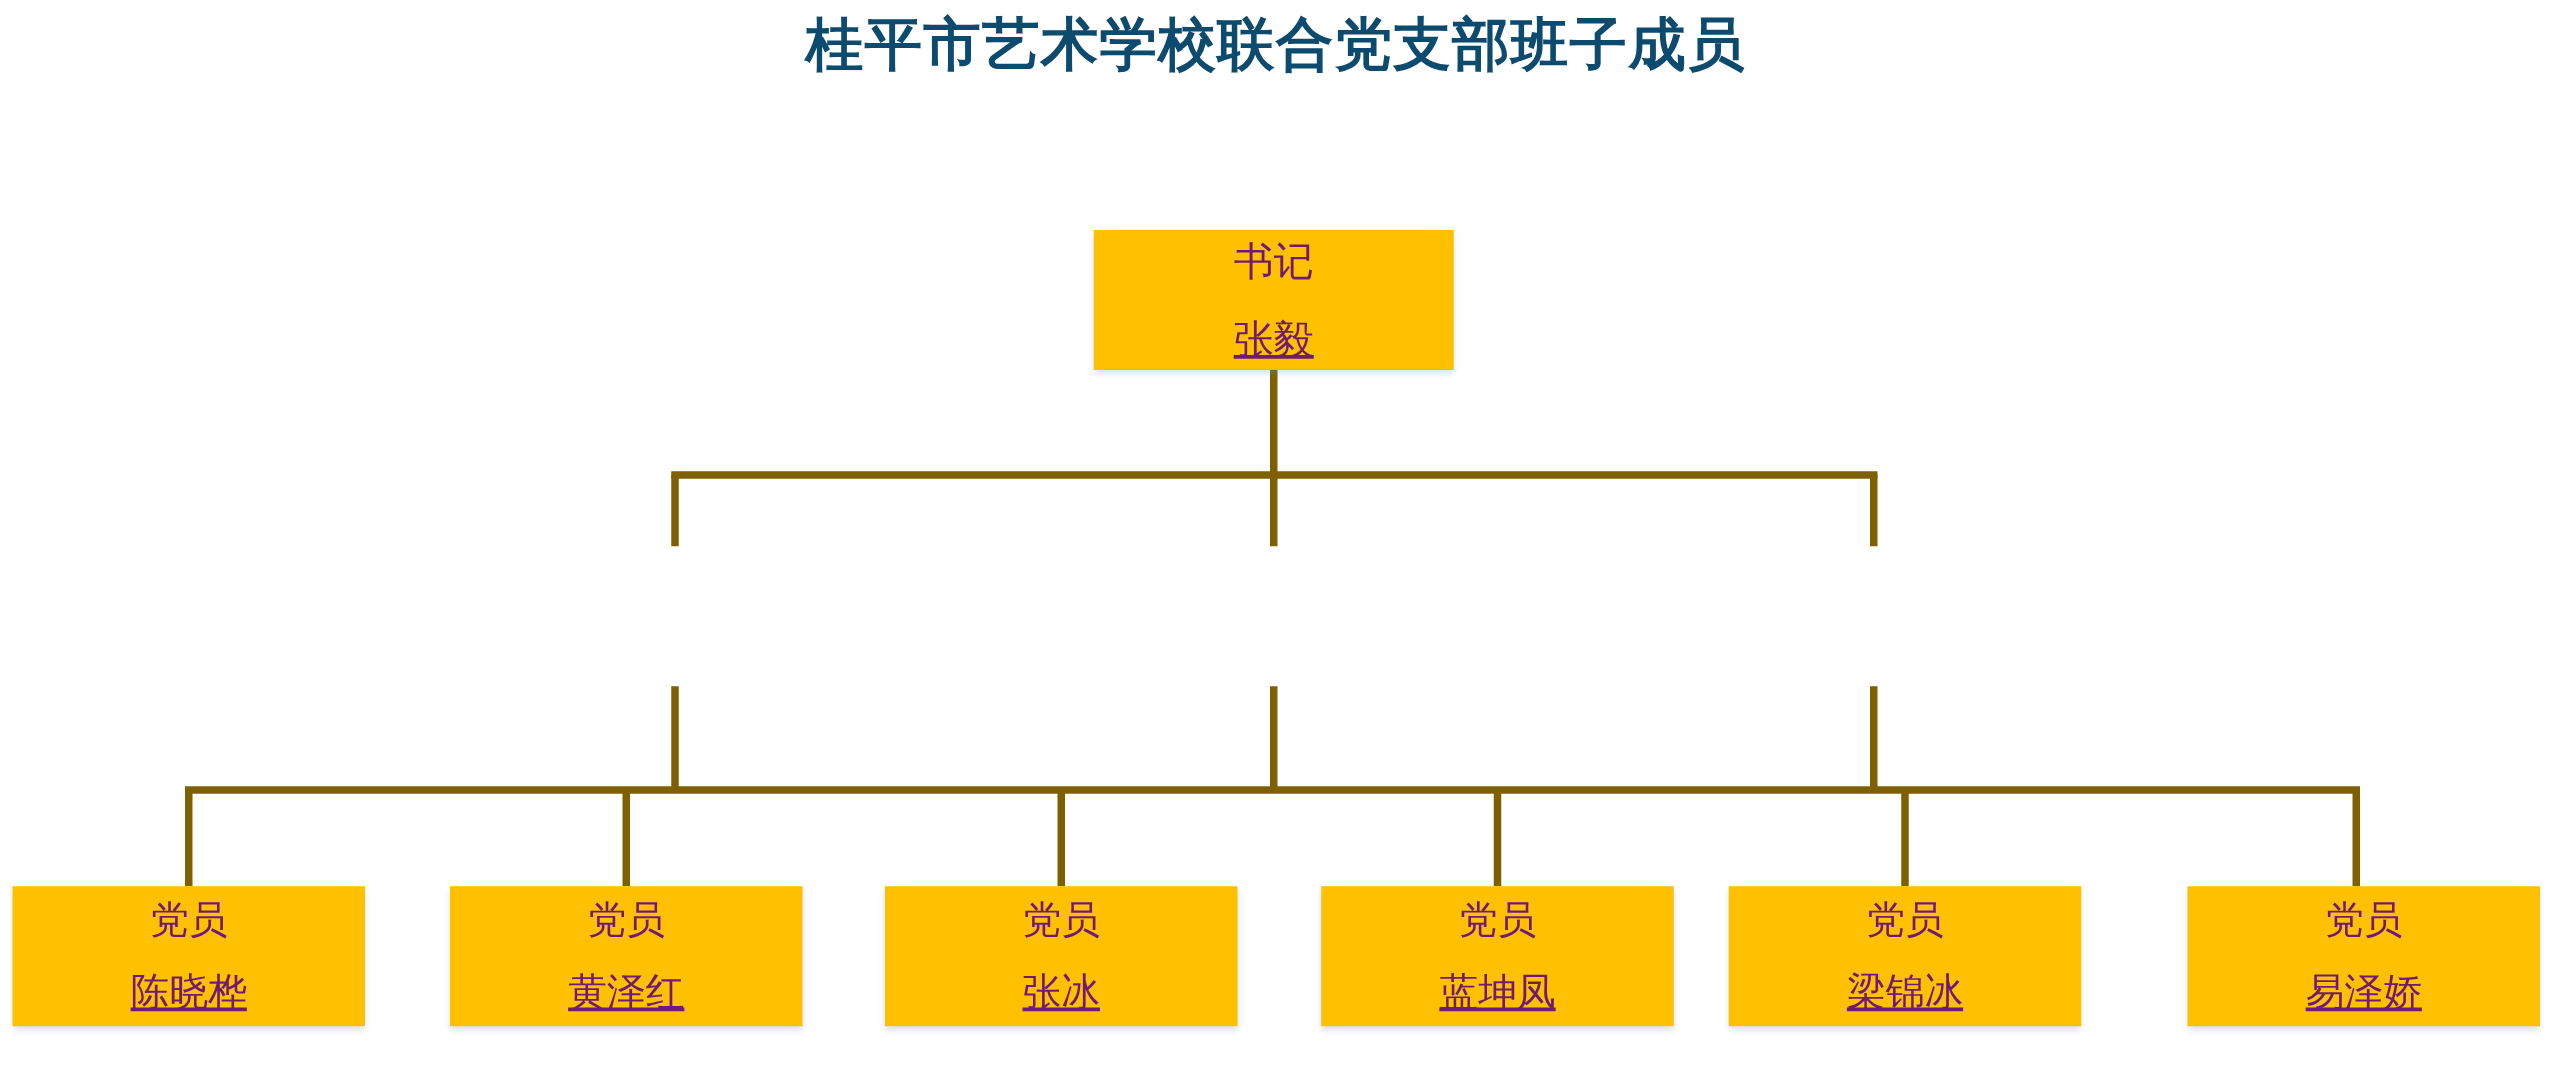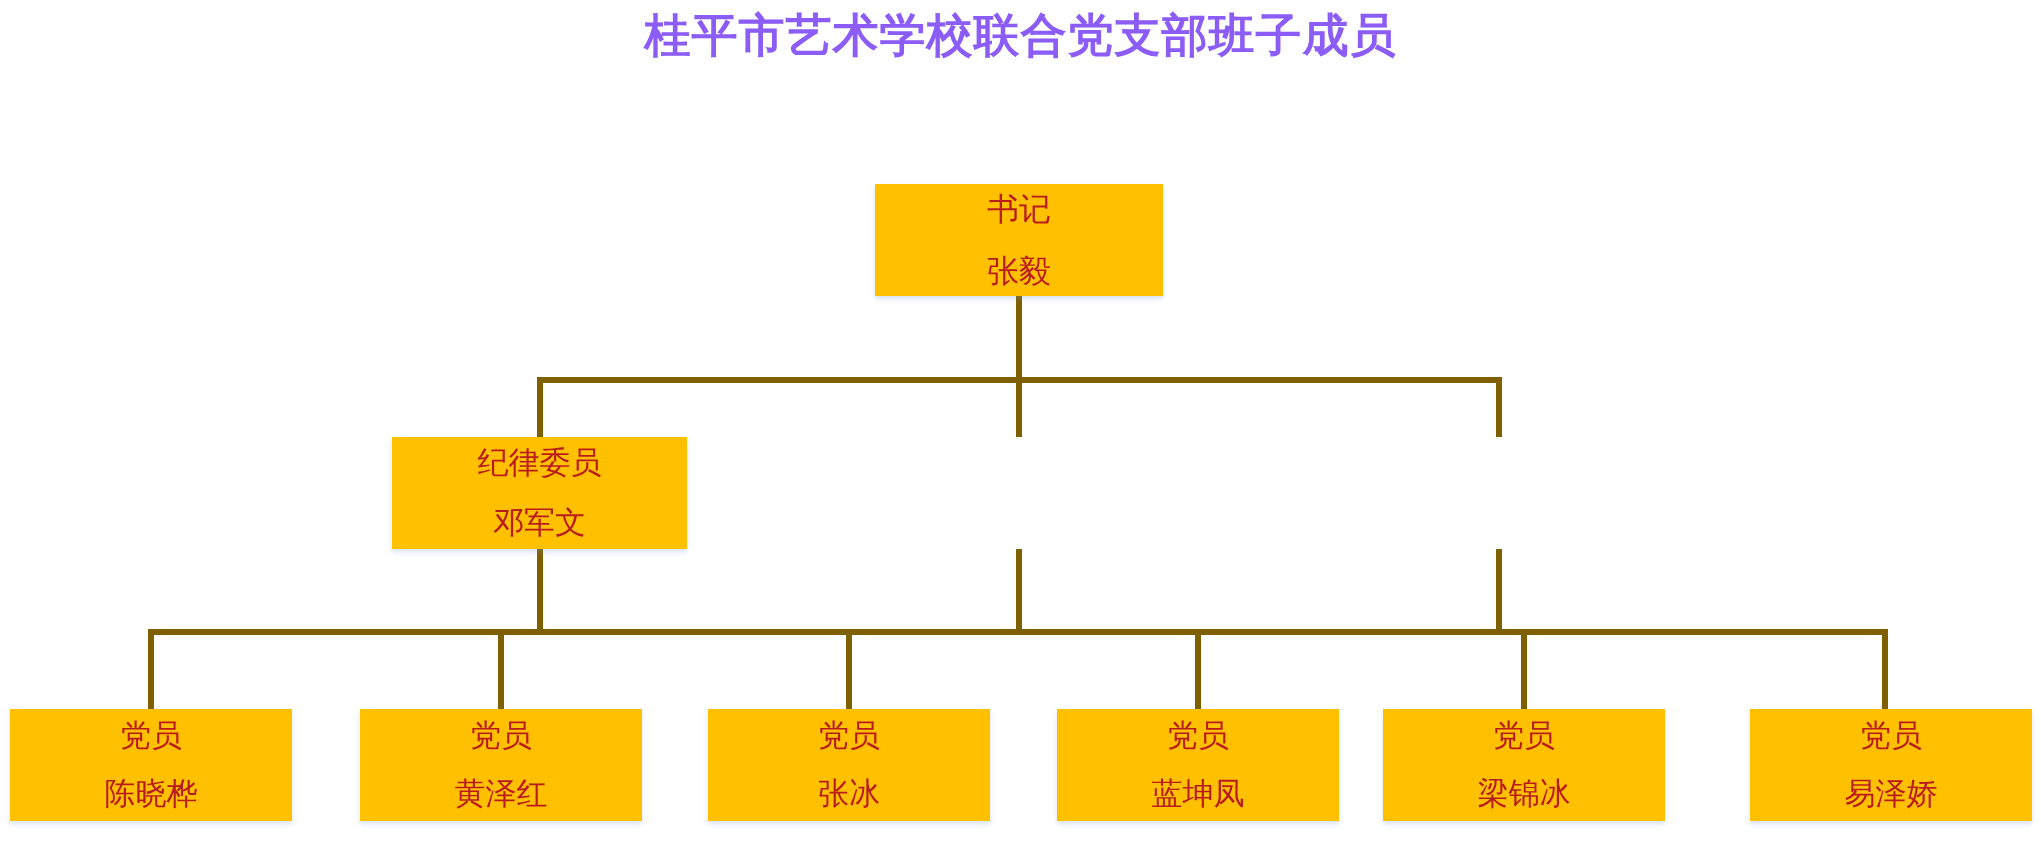--- a/index.html
+++ b/index.html
@@ -24,55 +24,56 @@
     position: absolute;
     left: 0;
     top: 6px;
     width: 2041px;
     text-align: center;
     font-family: "Liberation Sans", "DejaVu Sans", sans-serif;
     font-weight: bold;
     font-size: 46px;
     line-height: 58px;
     letter-spacing: 1px;
-    color: #8b5cf6;
+    color: #0c4a6e;
     white-space: nowrap;
   }
 
   
   .connectors {
     position: absolute;
     left: 0;
     top: 0;
     width: 2041px;
     height: 857px;
   }
 
   
   .node {
     position: absolute;
     box-sizing: border-box;
     background: #FFC000;
-    color: #b91c1c;
+    color: #701a75;
     display: flex;
     flex-direction: column;
     align-items: center;
     justify-content: center;
     text-align: center;
     box-shadow: 0 3px 5px rgba(120, 150, 200, 0.28);
   }
   .node .role {
     font-size: 31px;
     line-height: 38px;
     white-space: nowrap;
   }
   .node .person {
     font-size: 31px;
     line-height: 38px;
     white-space: nowrap;
+    text-decoration: underline;
   }
   .node.level-1 .role,
   .node.level-1 .person { font-size: 32px; }
   .node.level-1 .role { margin-bottom: 24px; }
   .node.level-2 .role { margin-bottom: 22px; }
   .node.level-3 .role { margin-bottom: 20px; }
 
   
   .level-1 { width: 288px; height: 112px; top: 184px; }
   .level-2 { width: 295px; height: 112px; top: 437px; }
@@ -107,24 +108,20 @@
       <line x1="1524" y1="632" x2="1524" y2="709"></line>
       <line x1="1885" y1="632" x2="1885" y2="709"></line>
     </g>
   </svg>
 
   <div class="node level-1" style="left:875px">
     <div class="role">书记</div>
     <div class="person">张毅</div>
   </div>
 
-  <div class="node level-2" style="left:392px">
-    <div class="role">纪律委员</div>
-    <div class="person">邓军文</div>
-  </div>
 
   <div class="node level-3" style="left:10px">
     <div class="role">党员</div>
     <div class="person">陈晓桦</div>
   </div>
   <div class="node level-3" style="left:360px">
     <div class="role">党员</div>
     <div class="person">黄泽红</div>
   </div>
   <div class="node level-3" style="left:708px">

